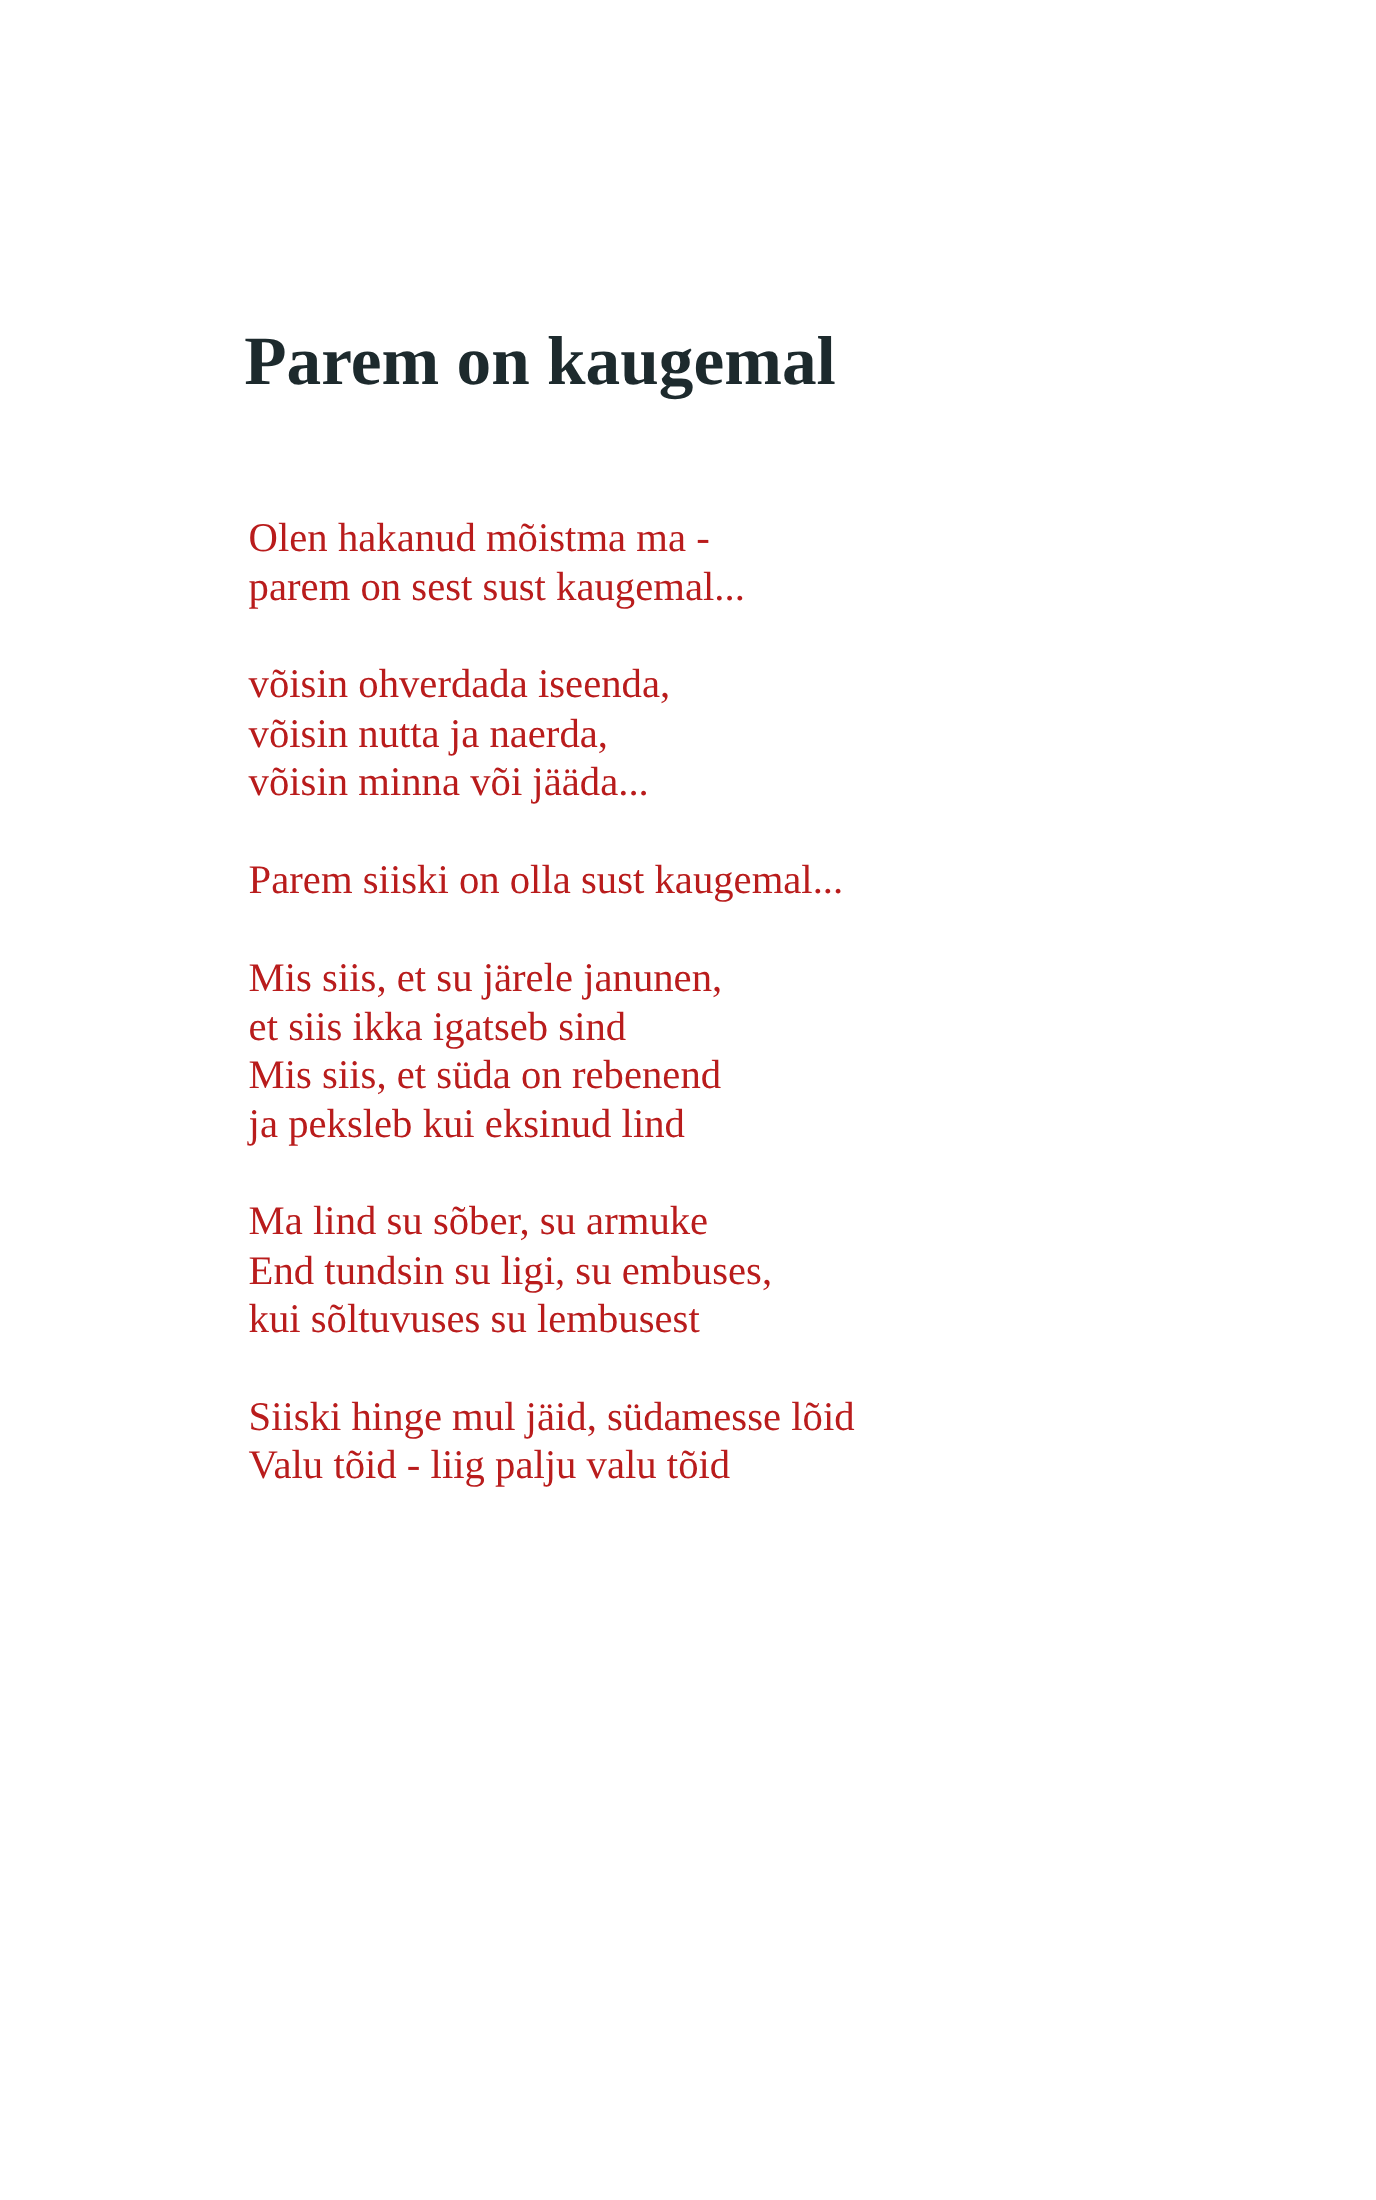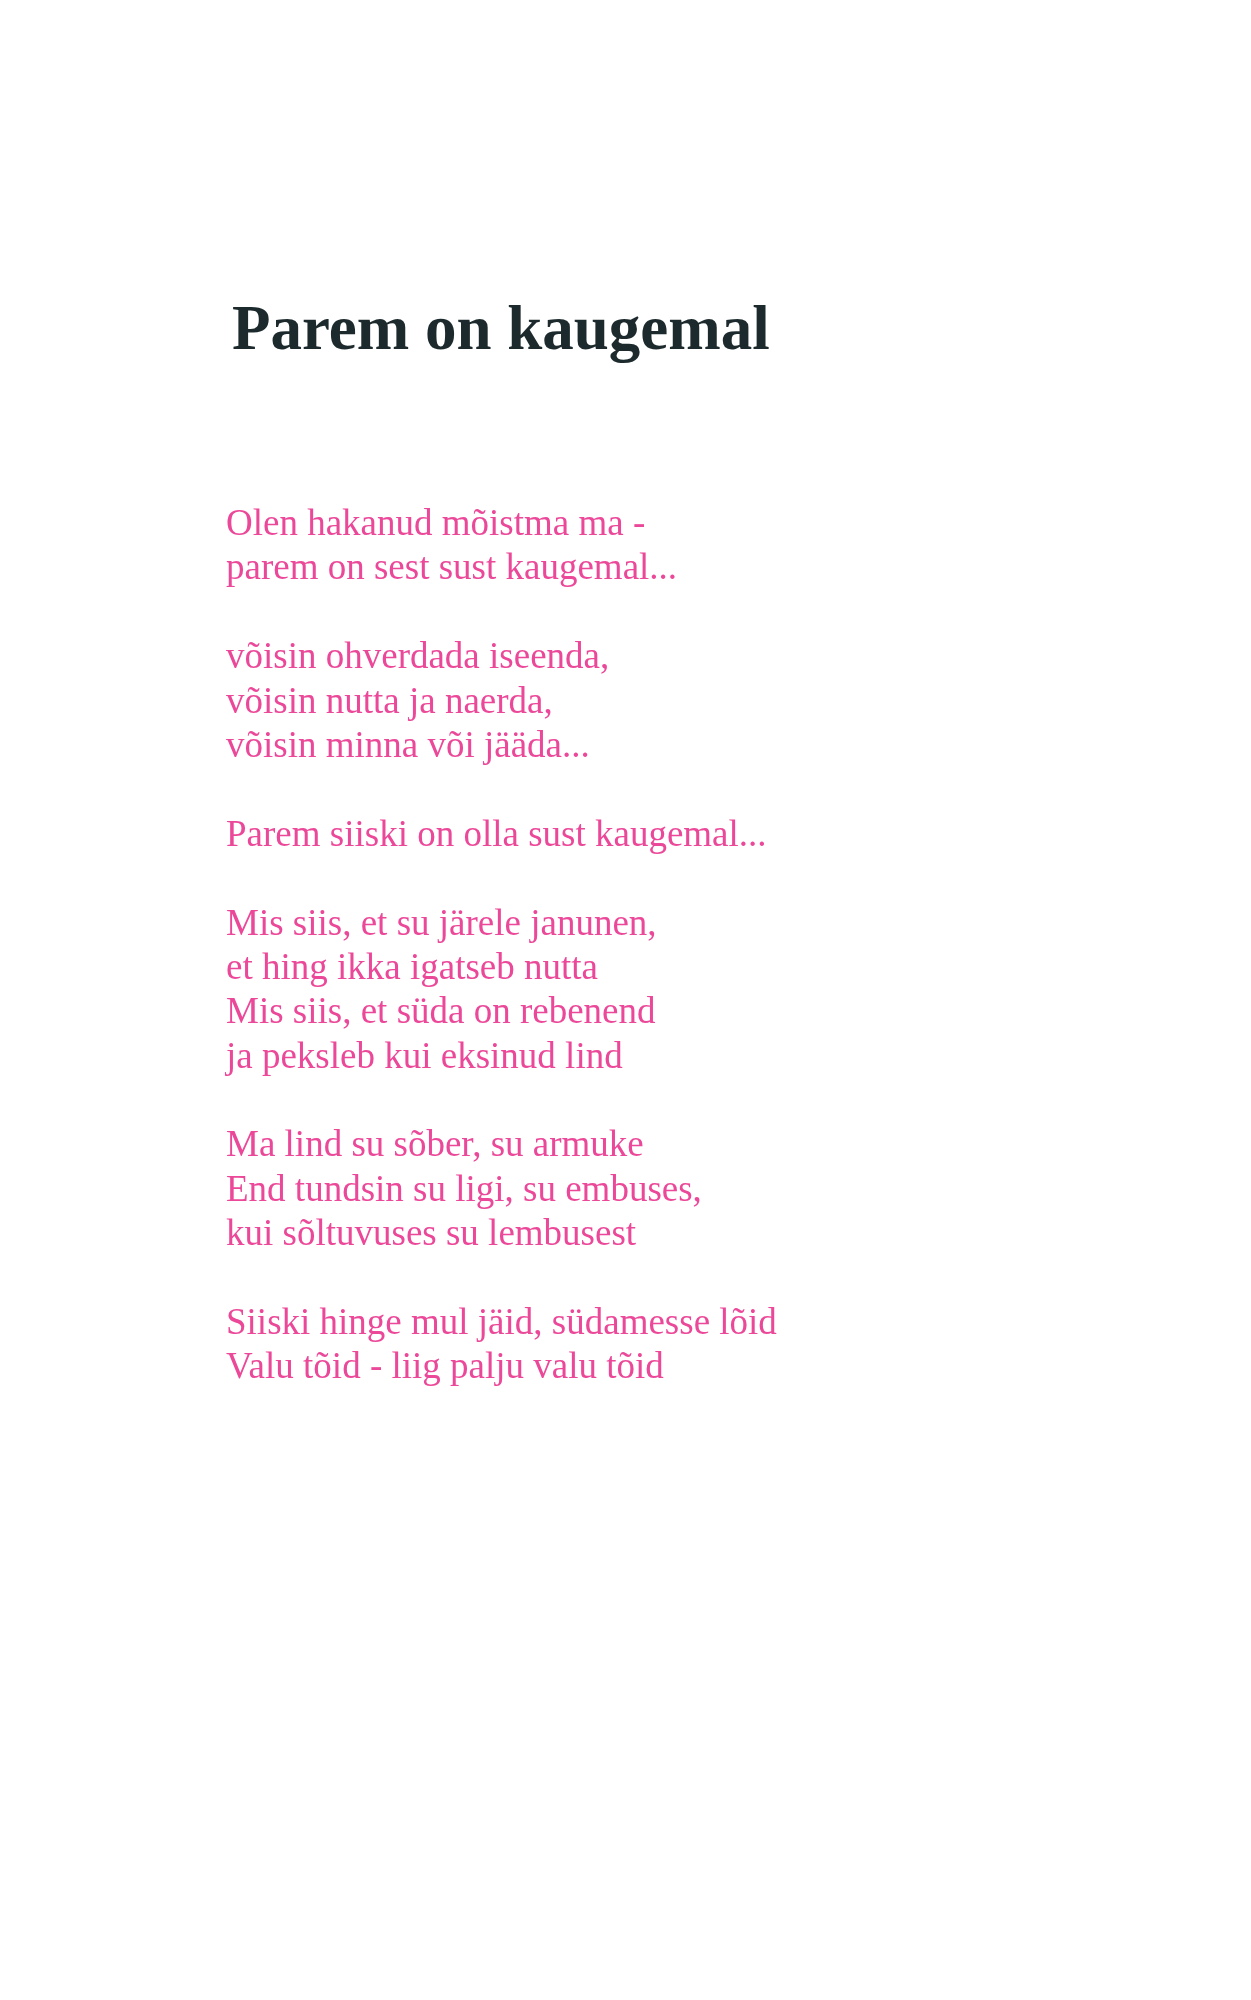--- a/index.html
+++ b/index.html
@@ -16,40 +16,40 @@
     }
     .page {
       position: absolute;
       left: 0; top: 0;
       width: 1251px;
       height: 2000px;
       background: #ffffff;
     }
     .poem-title {
       position: absolute;
-      left: 232px;
+      left: 222px;
       top: 297px;
       margin: 0;
       font-family: "Liberation Serif", "DejaVu Serif", serif;
       font-weight: bold;
       font-size: 63px;
       line-height: 63px;
       letter-spacing: 0px;
       white-space: nowrap;
       color: #1d2a2d;
     }
     .poem-body {
       position: absolute;
       left: 226px;
-      top: 501px;
+      top: 468px;
       width: 800px;
       font-family: "Liberation Serif", "DejaVu Serif", serif;
       font-size: 37px;
       line-height: 44.4px;
-      color: #ec4899;
+      color: #b91c1c;
     }
     .stanza {
       margin: 0 0 44.4px 0;
     }
     .stanza:last-child {
       margin-bottom: 0;
     }
     .line {
       display: block;
       white-space: nowrap;
@@ -74,21 +74,21 @@
       <span class="line">võisin nutta ja naerda,</span>
       <span class="line">võisin minna või jääda...</span>
     </div>
 
     <div class="stanza">
       <span class="line">Parem siiski on olla sust kaugemal...</span>
     </div>
 
     <div class="stanza">
       <span class="line">Mis siis, et su järele janunen,</span>
-      <span class="line">et hing ikka igatseb nutta</span>
+      <span class="line">et siis ikka igatseb sind</span>
       <span class="line">Mis siis, et süda on rebenend</span>
       <span class="line">ja peksleb kui eksinud lind</span>
     </div>
 
     <div class="stanza">
       <span class="line">Ma lind su sõber, su armuke</span>
       <span class="line">End tundsin su ligi, su embuses,</span>
       <span class="line">kui sõltuvuses su lembusest</span>
     </div>
 

